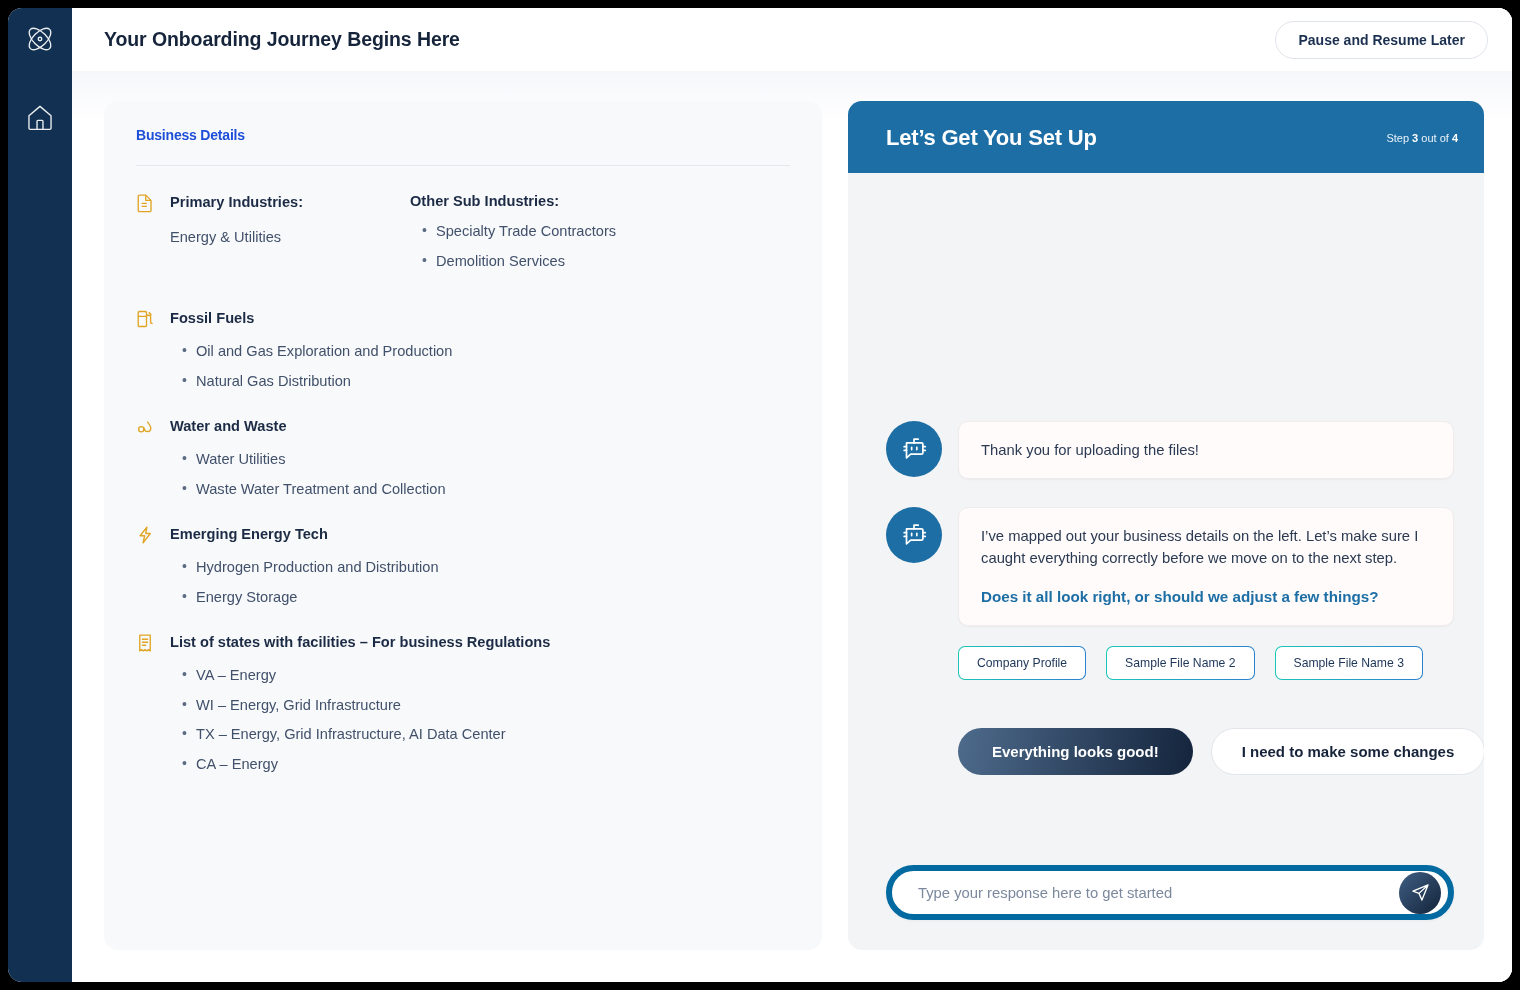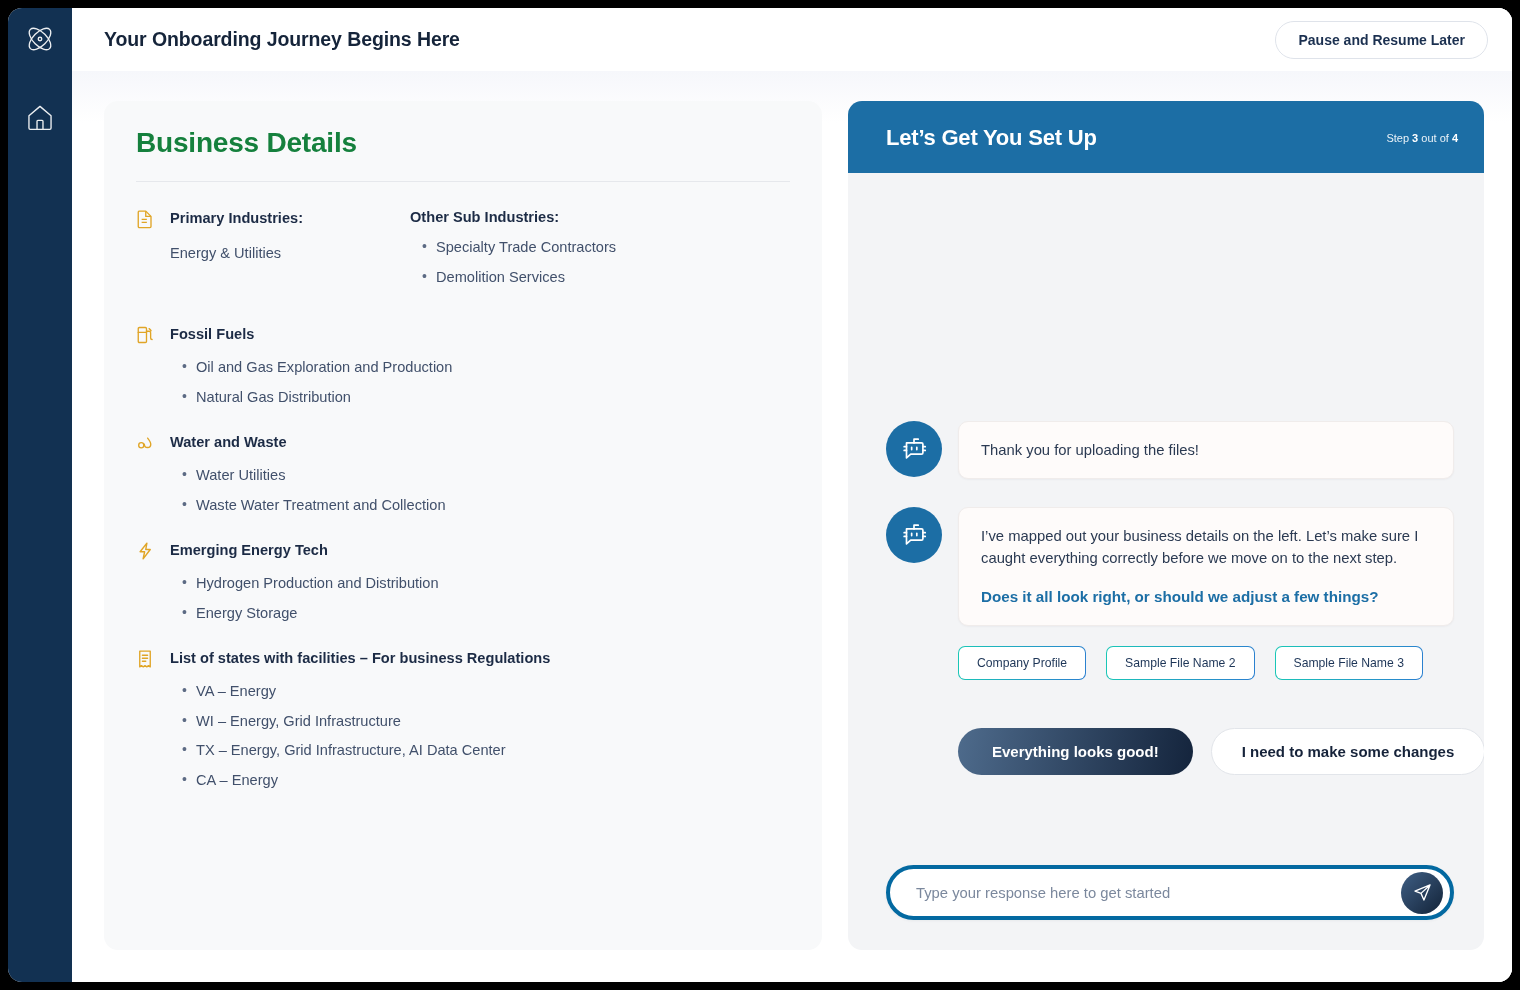--- a/index.html
+++ b/index.html
@@ -63,21 +63,21 @@
 
   
   .left-card {
     flex: 0 0 718px; width: 718px;
     background: #f8f9fa;
     border-radius: 14px;
     padding: 26px 32px 20px 32px;
     overflow: hidden;
   }
   .left-card h2 {
-    font-size: 28px; font-weight: 700; color: #15803d;
+    font-size: 14px; font-weight: 700; color: #1d4ed8;
     letter-spacing: -0.2px; padding-bottom: 22px;
   }
   .divider { height: 1px; background: #e6e8ec; margin-bottom: 26px; }
 
   .two-col { display: flex; gap: 12px; }
   .col-a { flex: 0 0 262px; }
   .col-b { flex: 1 1 auto; padding-top: 1px; }
 
   .sec { margin-bottom: 10px; }
   .sec-head { display: flex; align-items: center; gap: 16px; }
@@ -162,21 +162,21 @@
   }
   .btn-secondary {
     background: #ffffff; color: #16233a; font-size: 15px; font-weight: 600;
     padding: 0 30px; border: 1px solid #e2e5ea; border-radius: 999px; cursor: pointer;
     font-family: "Liberation Sans", sans-serif; white-space: nowrap;
   }
 
   .composer { padding: 0 30px 30px 38px; }
   .composer-inner {
     position: relative; background: #ffffff;
-    border: 4px solid #0369a1; border-radius: 999px;
+    border: 6px solid #0369a1; border-radius: 999px;
     height: 55px; display: flex; align-items: center;
     box-shadow: 0 1px 3px rgba(20,30,50,.05);
   }
   .composer-inner input {
     flex: 1 1 auto; border: none; outline: none; background: transparent;
     font-size: 14.8px; color: #2b3a52; padding: 0 70px 0 26px;
     font-family: "Liberation Sans", sans-serif;
   }
   .composer-inner input::placeholder { color: #7b889d; }
   .send-btn {

